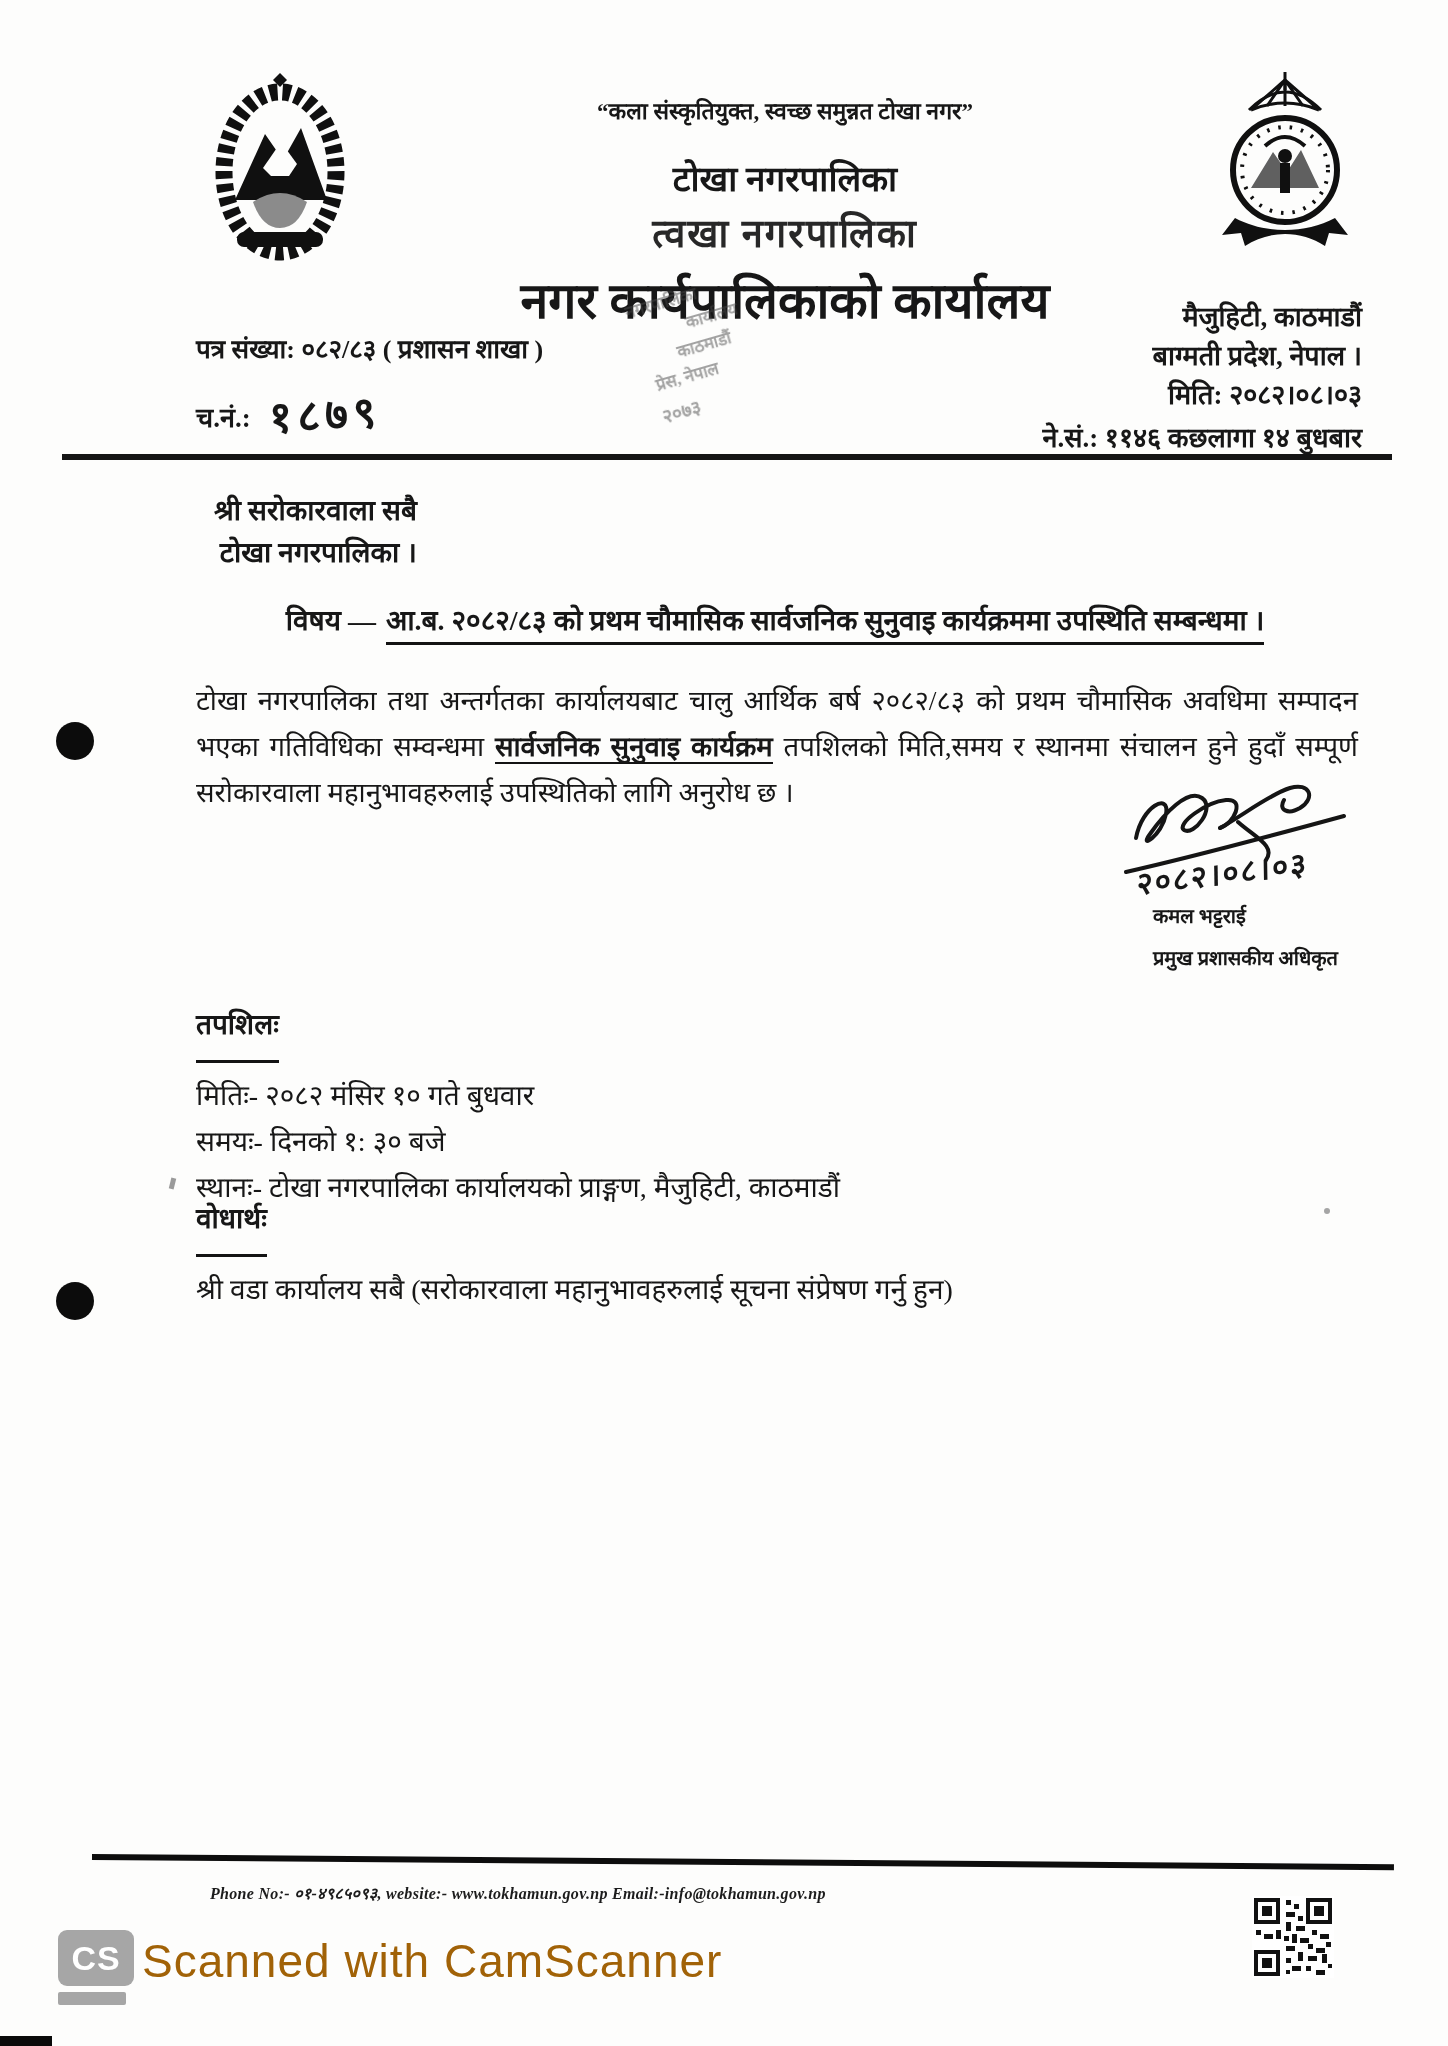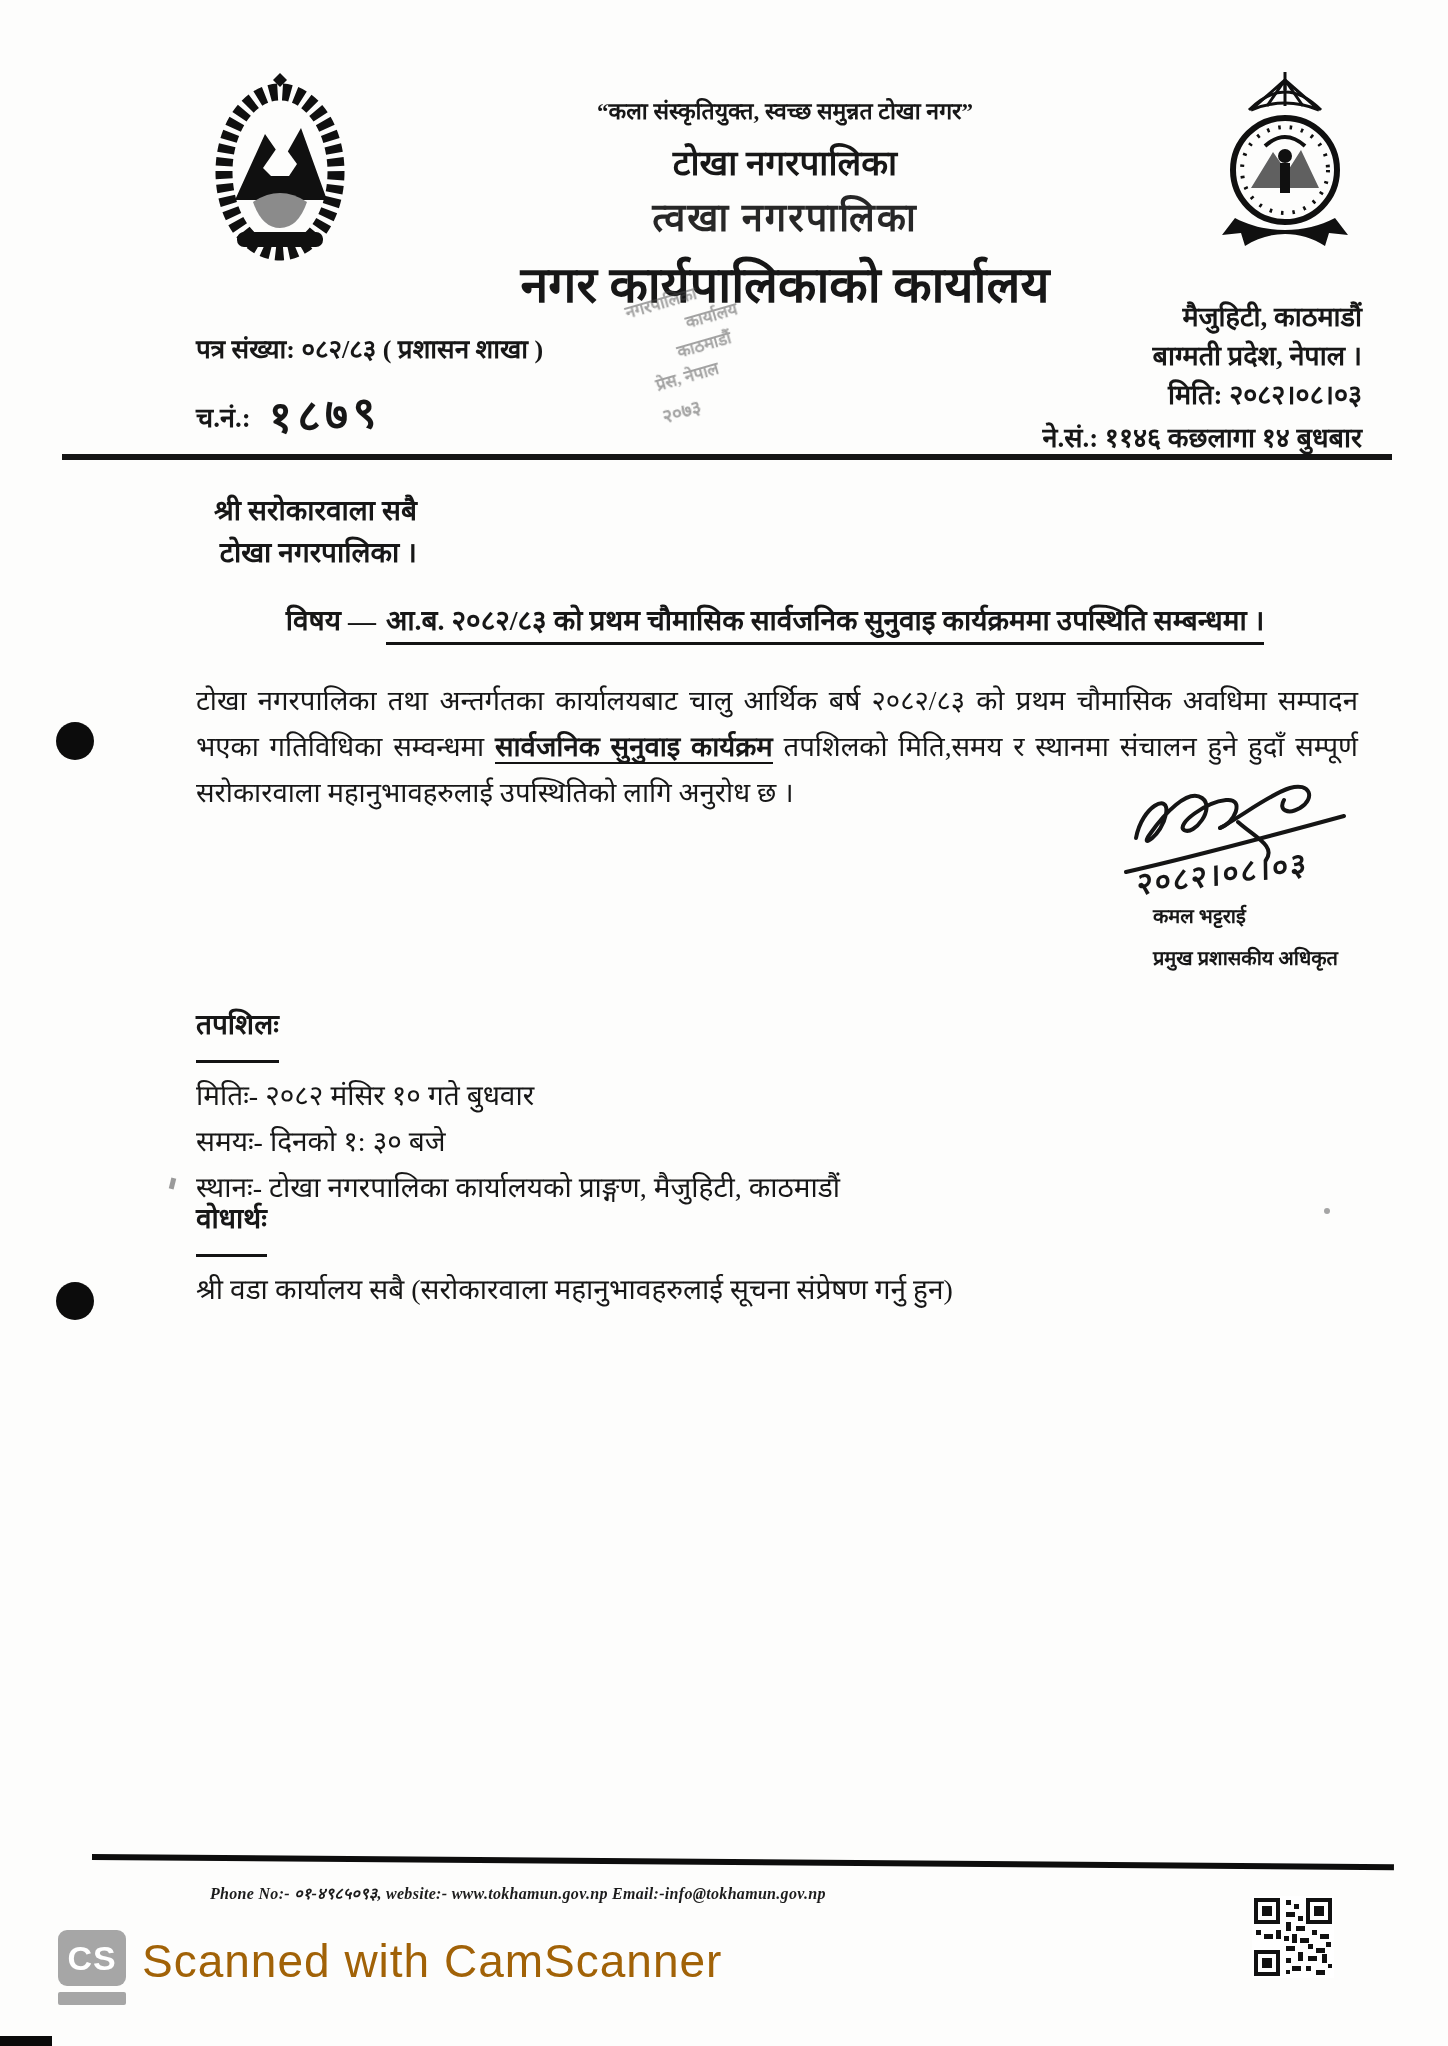--- a/index.html
+++ b/index.html
@@ -6,21 +6,21 @@
   .page{
     position:relative;width:1448px;height:2046px;margin:0 auto;
     background:#fdfdfc;color:#171717;overflow:hidden;
     font-family:"Liberation Serif","DejaVu Serif",serif;
   }
   
   .emblem-left{position:absolute;left:205px;top:72px;width:150px;height:200px;}
   .emblem-right{position:absolute;left:1205px;top:68px;width:160px;height:190px;}
   .head-center{position:absolute;left:400px;top:94px;width:770px;text-align:center;}
   .slogan{font-size:23px;font-weight:700;}
-  .muni-name{font-size:35px;font-weight:700;margin-top:12px;}
+  .muni-name{font-size:35px;font-weight:700;margin-top:28px;}
   .muni-newari{font-size:38px;font-weight:700;margin-top:4px;filter:blur(0.7px);letter-spacing:2px;opacity:.93;transform:scaleY(1.04);}
   .office-name{font-size:50px;font-weight:700;margin-top:8px;}
   .left-meta{position:absolute;left:196px;top:330px;font-weight:700;}
   .letter-no{font-size:26px;}
   .serial-row{margin-top:14px;font-size:27px;}
   .serial-value{display:inline-block;font-size:44px;font-weight:700;margin-left:18px;letter-spacing:5px;transform:rotate(-3deg) translateY(3px);font-family:"DejaVu Sans",sans-serif;}
   .right-meta{position:absolute;right:86px;top:298px;text-align:right;font-size:27px;font-weight:700;line-height:39px;}
   .ns-line{margin-top:4px;}
   .stamp{
     position:absolute;left:588px;top:282px;width:230px;height:190px;
@@ -61,21 +61,21 @@
   .dot1{top:722px;} .dot2{top:1282px;}
   .speck1{position:absolute;left:170px;top:1178px;width:5px;height:11px;background:#9a9a9a;transform:rotate(14deg);}
   .speck2{position:absolute;left:1324px;top:1208px;width:6px;height:6px;border-radius:50%;background:#a5a5a5;}
   
   .footer-line{position:absolute;left:92px;top:1854px;width:1302px;height:6px;background:#0d0d0d;transform:rotate(0.45deg);transform-origin:left center;}
   .footer-text{
     position:absolute;left:210px;top:1882px;font-size:16px;font-weight:600;font-style:italic;
     letter-spacing:.3px;color:#1c1c1c;
   }
   .qr{position:absolute;left:1252px;top:1896px;width:82px;height:82px;}
-  .cs-logo{position:absolute;left:58px;top:1930px;width:68px;height:56px;background:#a6a6a6;border-radius:9px;
+  .cs-logo{position:absolute;left:58px;top:1930px;width:76px;height:56px;background:#a6a6a6;border-radius:9px;
     display:flex;align-items:center;justify-content:center;
     color:#fff;font-family:"Liberation Sans",sans-serif;font-weight:700;font-size:34px;letter-spacing:1px;}
   .cs-stand{position:absolute;left:58px;top:1992px;width:68px;height:13px;background:#a6a6a6;border-radius:2px;}
   .cs-text{position:absolute;left:142px;top:1934px;font-family:"Liberation Sans",sans-serif;font-size:46px;color:#a16207;letter-spacing:1px;}
   .corner-artifact{position:absolute;left:0;top:2036px;width:52px;height:10px;background:#0a0a0a;}
 </style>
 </head>
 <body>
 
 <div class="page">

